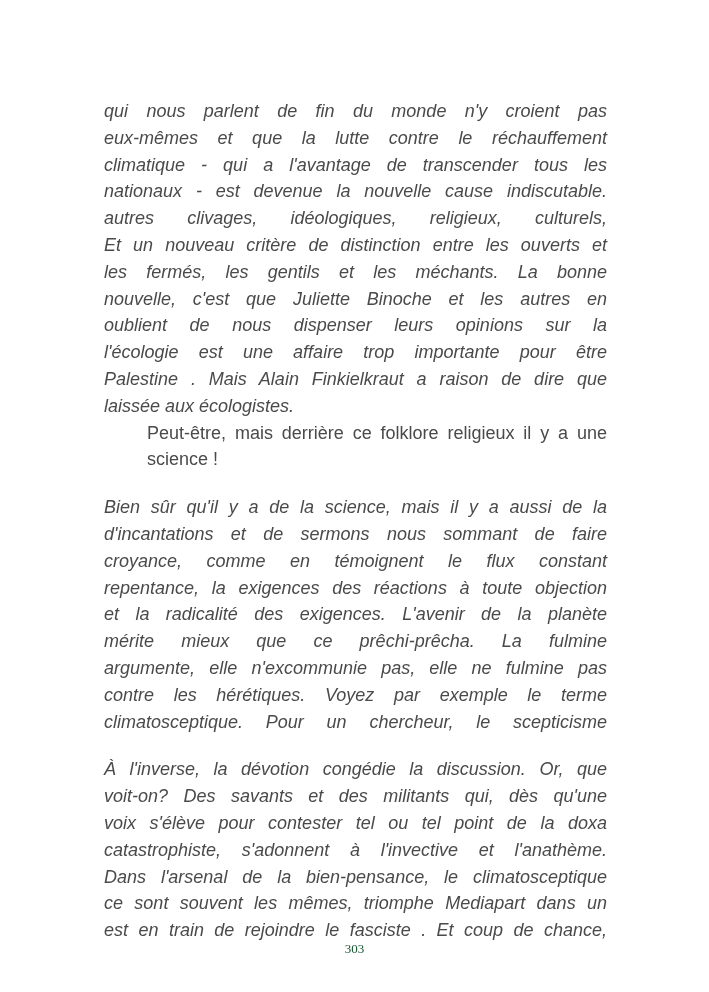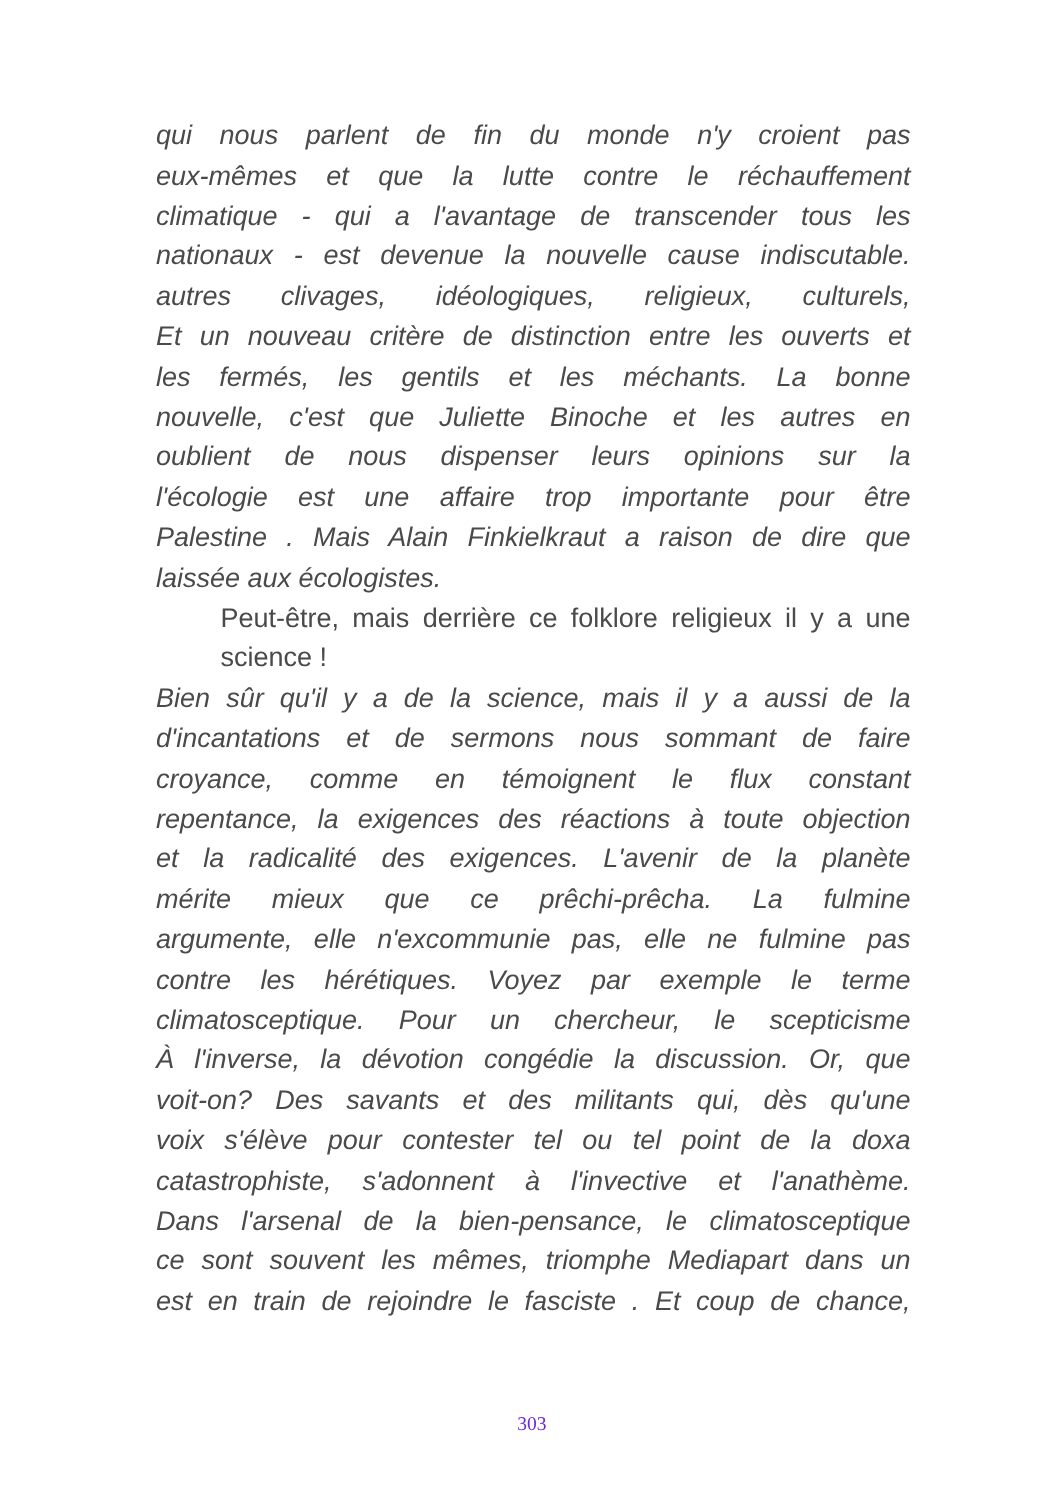--- a/index.html
+++ b/index.html
@@ -19,42 +19,42 @@
   .text-block {
     position: absolute;
     left: 104px;
     top: 77px;
     width: 503px;
   }
   .para {
     margin: 0;
     padding: 0;
   }
-  .para.italic { font-style: italic; }
+  .para.italic { font-style: italic; margin-top: 21px; }
   .para.regular { font-style: normal; margin-left: 43px; }
   .line {
     font-size: 18px;
     line-height: 26.8px;
     text-align: justify;
     text-align-last: justify;
     white-space: normal;
   }
   .line.last {
     text-align-last: left;
   }
   .page-number {
     position: absolute;
     top: 941px;
     left: 0;
     width: 100%;
     text-align: center;
     font-family: "Liberation Serif", "DejaVu Serif", serif;
     font-style: normal;
     font-size: 13px;
-    color: #6d28d9;
+    color: #14532d;
   }
 </style>
 </head>
 <body>
 
 <div class="page">
   <div class="text-block">
 
     <div class="para italic">
       <div class="line">qui nous parlent de fin du monde n'y croient pas</div>

